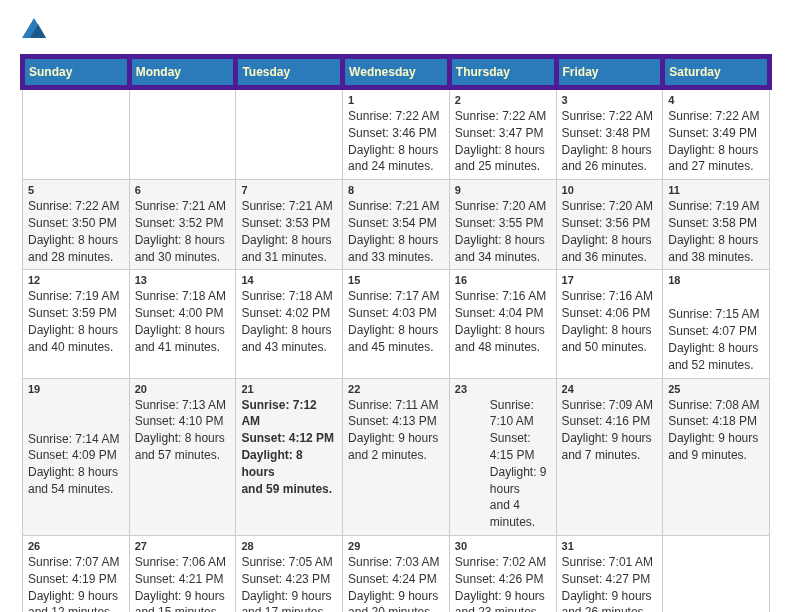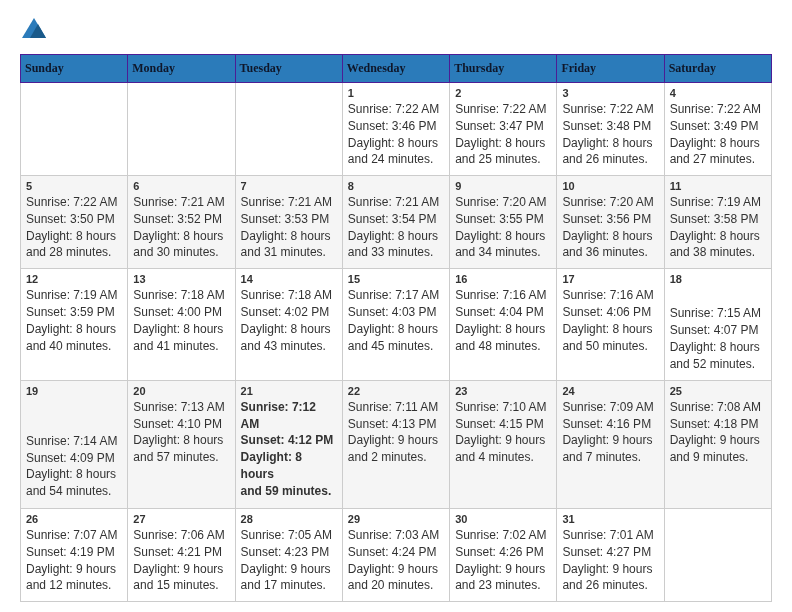--- a/index.html
+++ b/index.html
@@ -61,27 +61,26 @@
     }
     .calendar {
       flex: 1;
       border: 1px solid #ccc;
       border-collapse: collapse;
       width: 100%;
       table-layout: fixed;
     }
     .calendar thead tr th {
       background: #2b7bba;
-      color: #0f172a;
+      color: #fef9c3;
       font-size: 12px;
       font-weight: bold;
       padding: 6px 4px;
       text-align: left;
-      border: 1px solid #4c1d95;
-      font-family: Liberation Serif, serif;
+      border: 5px solid #4c1d95;
     }
     .calendar tbody tr td {
       border: 1px solid #ccc;
       vertical-align: top;
       padding: 4px 5px;
       font-size: 9.5px;
       color: #333;
       background: #fff;
       height: 88px;
     }
@@ -296,21 +295,21 @@
           </td>
           <td>
             <span class="day-num">22</span>
             <div class="day-info" style="white-space: pre-line;">Sunrise: 7:11 AM
 Sunset: 4:13 PM
 Daylight: 9 hours
 and 2 minutes.</div>
           </td>
           <td>
             <span class="day-num">23</span>
-            <div class="day-info" style="white-space: pre-line;">Sunrise: 7:10 AM
+            <div class="day-info" style="white-space: pre-line; margin-left: 35px;">Sunrise: 7:10 AM
 Sunset: 4:15 PM
 Daylight: 9 hours
 and 4 minutes.</div>
           </td>
           <td>
             <span class="day-num">24</span>
             <div class="day-info" style="white-space: pre-line;">Sunrise: 7:09 AM
 Sunset: 4:16 PM
 Daylight: 9 hours
 and 7 minutes.</div>

